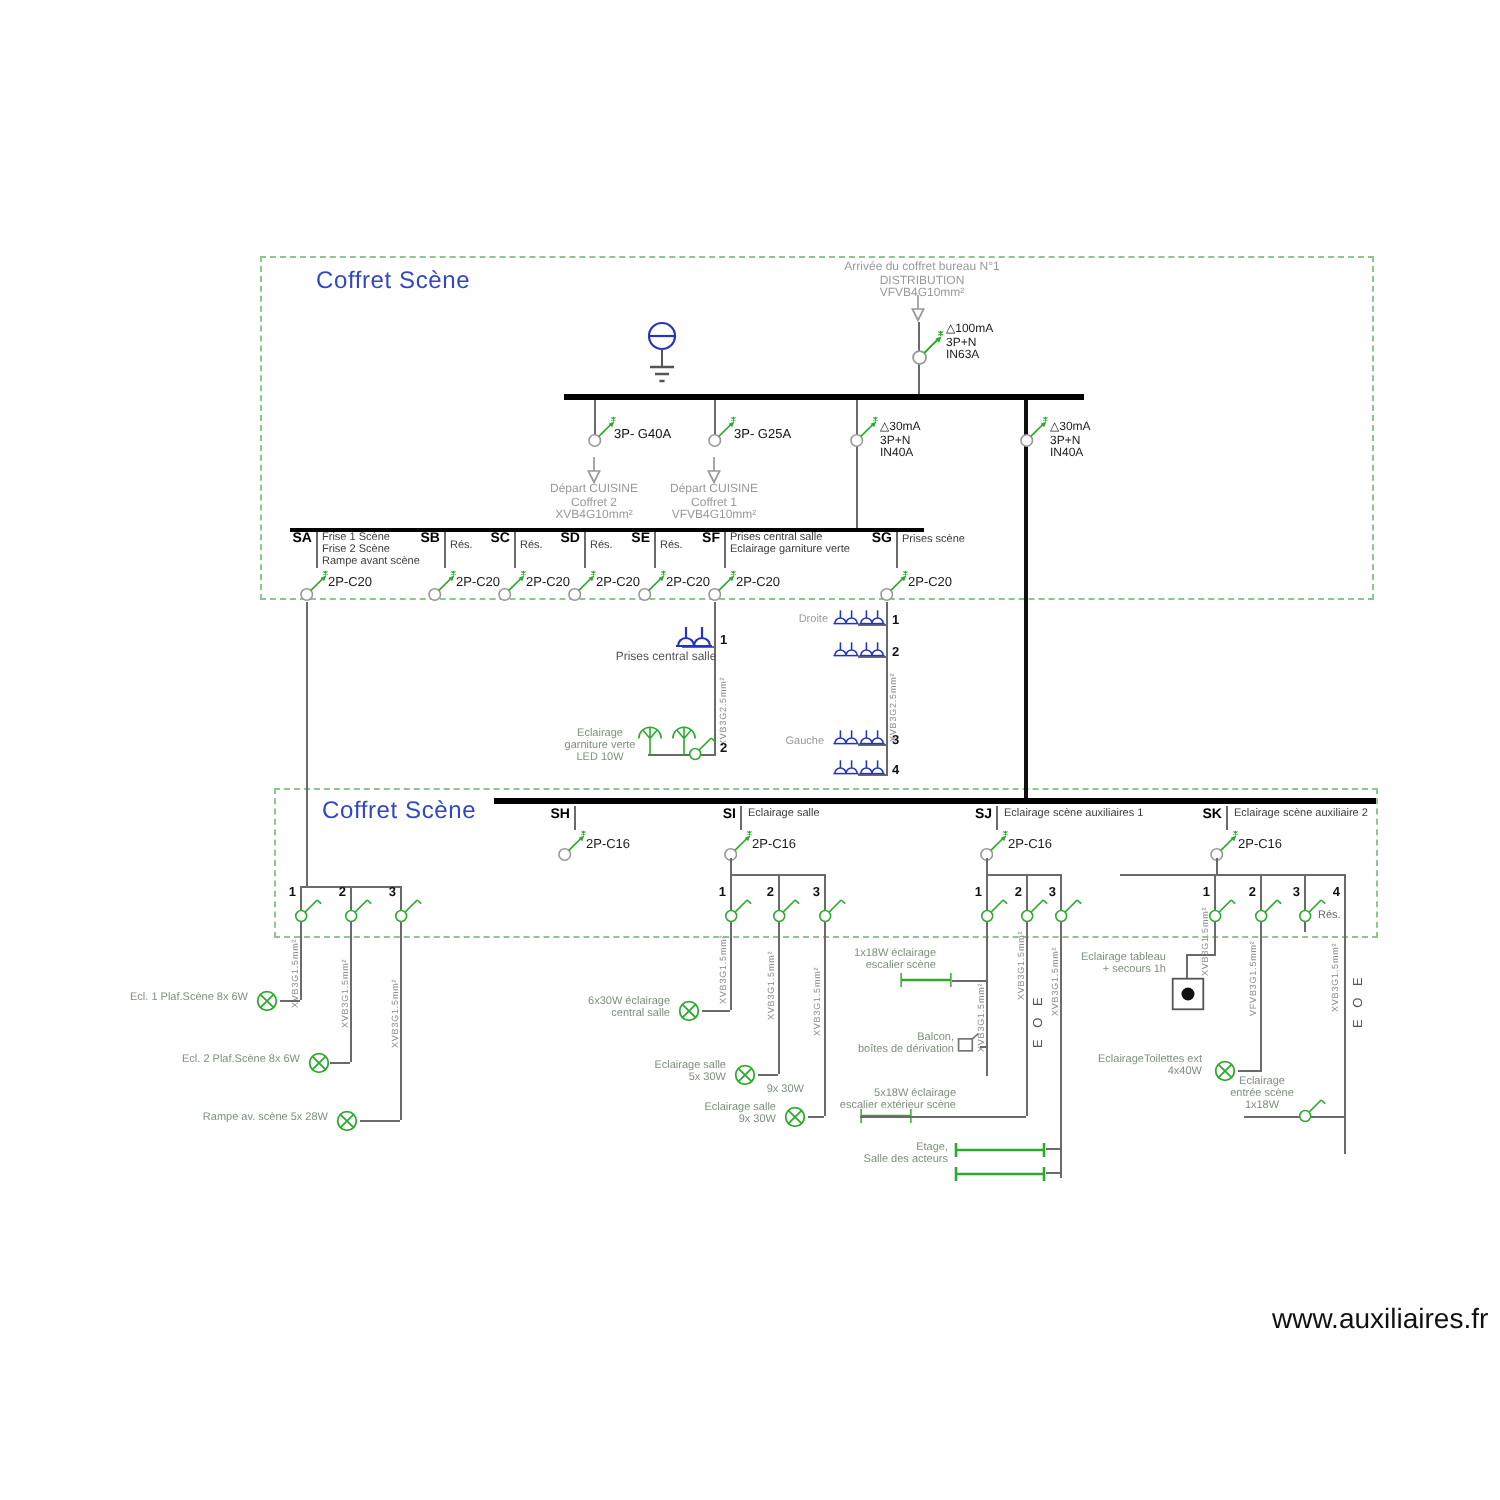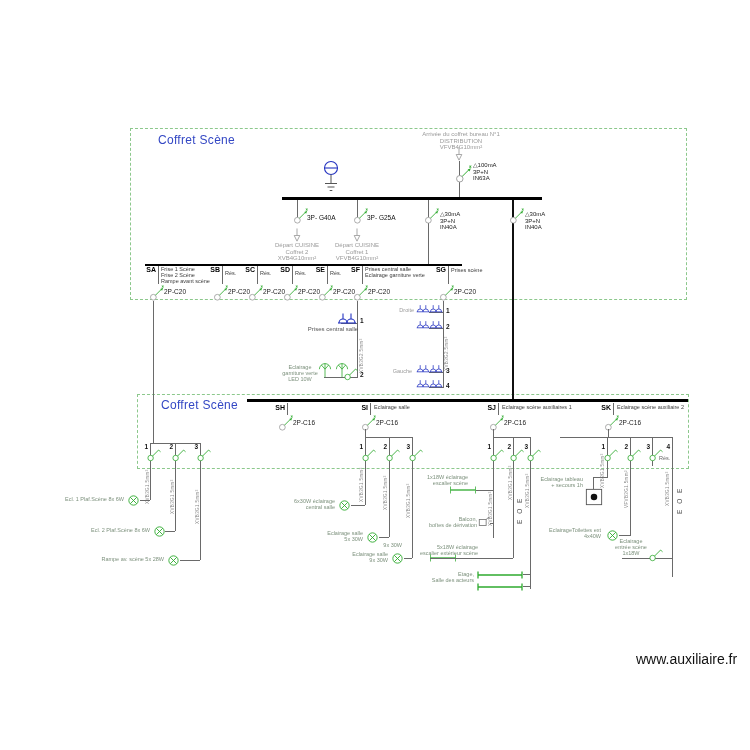--- a/index.html
+++ b/index.html
@@ -473,13 +473,13 @@
 <div class="vtext" style="left:665px;top:466px;height:40px">XVB3G1.5mm²</div>
 <div class="vpose" style="left:676px;top:478px;height:36px">E O E</div>
 <div class="wire" style="left:622px;top:558px;width:50px;height:1px"></div>
 <svg class="ic" viewBox="0 0 20 20" style="left:649px;top:546px;width:16px;height:16px">
     <use href="#sw"></use>
   </svg>
 <div class="lbl load loadc" style="left:610px;top:538px;width:42px">Eclairage
 entrée scène
 1x18W</div>
 
-<div class="lbl wm" style="left:636px;top:652px">www.auxiliaire.fr</div>
+<div class="lbl wm" style="left:636px;top:652px">www.auxiliaires.fr</div>
 
 </body></html>

